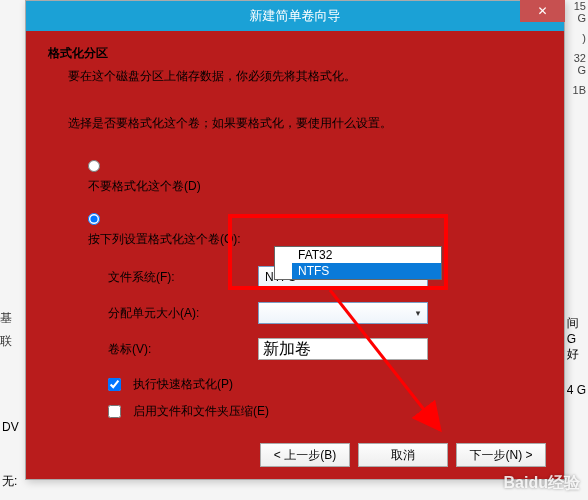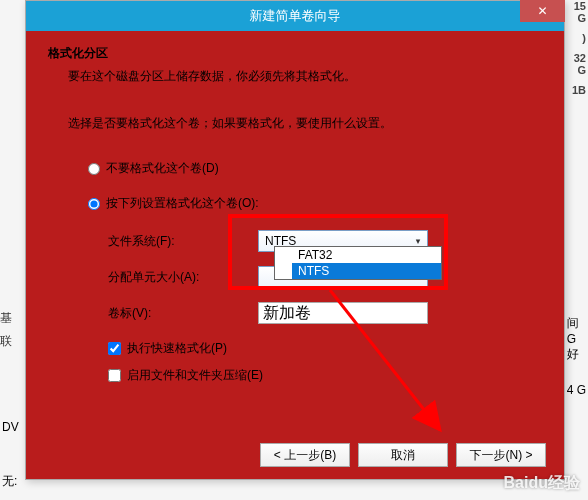--- a/index.html
+++ b/index.html
@@ -1,46 +1,46 @@
 <!DOCTYPE html>
 <html><head>
 <meta charset="utf-8">
 <style>
 * { box-sizing: border-box; margin: 0; padding: 0; font-family: "Microsoft YaHei", SimSun, sans-serif; }
 body { width: 588px; height: 500px; background: #e8e8e8; position: relative; overflow: hidden; }
 
 .bg-texture { position: absolute; inset: 0; background: #f5f5f5; }
 .bg-right { position: absolute; right: 0; top: 0; width: 25px; height: 100%; font-size: 11px; color: #444; text-align: right; padding-right: 2px; }
-.bg-right div { margin-bottom: 8px; font-weight: bold; }
+.bg-right div { margin-bottom: 8px; }
 
 .dialog { position: absolute; left: 25px; top: 0; width: 540px; height: 480px; background: #b91c1c; border: 1px solid #aaa; box-shadow: 2px 2px 8px rgba(0,0,0,0.2); }
 
 .titlebar { height: 30px; background: #1ba1d6; display: flex; align-items: center; justify-content: center; color: #fff; font-size: 13px; position: relative; }
 .close-btn { position: absolute; right: -1px; top: -1px; width: 45px; height: 22px; background: #c75050; color: #fff; display: flex; align-items: center; justify-content: center; font-size: 12px; cursor: pointer; }
 
 .content { padding: 14px 22px 0 22px; font-size: 12px; color: #000; }
 .section-title { font-weight: bold; margin-bottom: 6px; }
 .section-desc { margin-left: 20px; margin-bottom: 30px; }
 .instruction { margin-left: 20px; margin-bottom: 28px; }
 
-.radio-row { margin-left: 40px; margin-bottom: 18px; display: flex; align-items: center; gap: 6px; }
+.radio-row { margin-left: 40px; margin-bottom: 18px; display: flex; align-items: flex-start; gap: 6px; flex-direction: column; }
 .radio-row input[type=radio] { width: 12px; height: 12px; }
 
 .field-row { margin-left: 60px; margin-bottom: 14px; display: flex; align-items: center; }
 .field-label { width: 150px; }
 .field-control { width: 170px; }
 
 .combo { height: 22px; border: 1px solid #7a9ec6; background: linear-gradient(#fff,#eef4fb); padding: 0 18px 0 6px; font-size: 12px; position: relative; display: flex; align-items: center; }
 .combo-arrow { position: absolute; right: 2px; top: 2px; bottom: 2px; width: 14px; display: flex; align-items: center; justify-content: center; font-size: 9px; color: #333; }
 
 .dropdown { position: absolute; left: 248px; top: 245px; width: 168px; background: #fff; border: 1px solid #666; z-index: 20; padding-left: 17px; }
 .dropdown-item { padding: 1px 6px; font-size: 12px; }
 .dropdown-item.sel { background: #0a7ad9; color: #fff; }
 
-.chk-row { margin-left: 60px; margin-top: 16px; margin-bottom: 10px; display: flex; align-items: center; gap: 6px; }
+.chk-row { margin-left: 60px; margin-top: 16px; margin-bottom: 10px; display: flex; align-items: center; gap: 12px; }
 .chk-row input[type=checkbox] { width: 13px; height: 13px; }
 
 .buttons { position: absolute; bottom: 12px; right: 18px; display: flex; gap: 8px; }
 .btn { min-width: 90px; height: 24px; border: 1px solid #aaa; background: linear-gradient(#fdfdfd,#eee); font-size: 12px; display: flex; align-items: center; justify-content: center; cursor: pointer; }
 
 .highlight-box { position: absolute; border: 4px solid #ff0000; pointer-events: none; }
 .hb1 { left: 228px; top: 214px; width: 220px; height: 76px; }
 
 .arrow-svg { position: absolute; left: 310px; top: 280px; width: 170px; height: 170px; pointer-events: none; }
 

